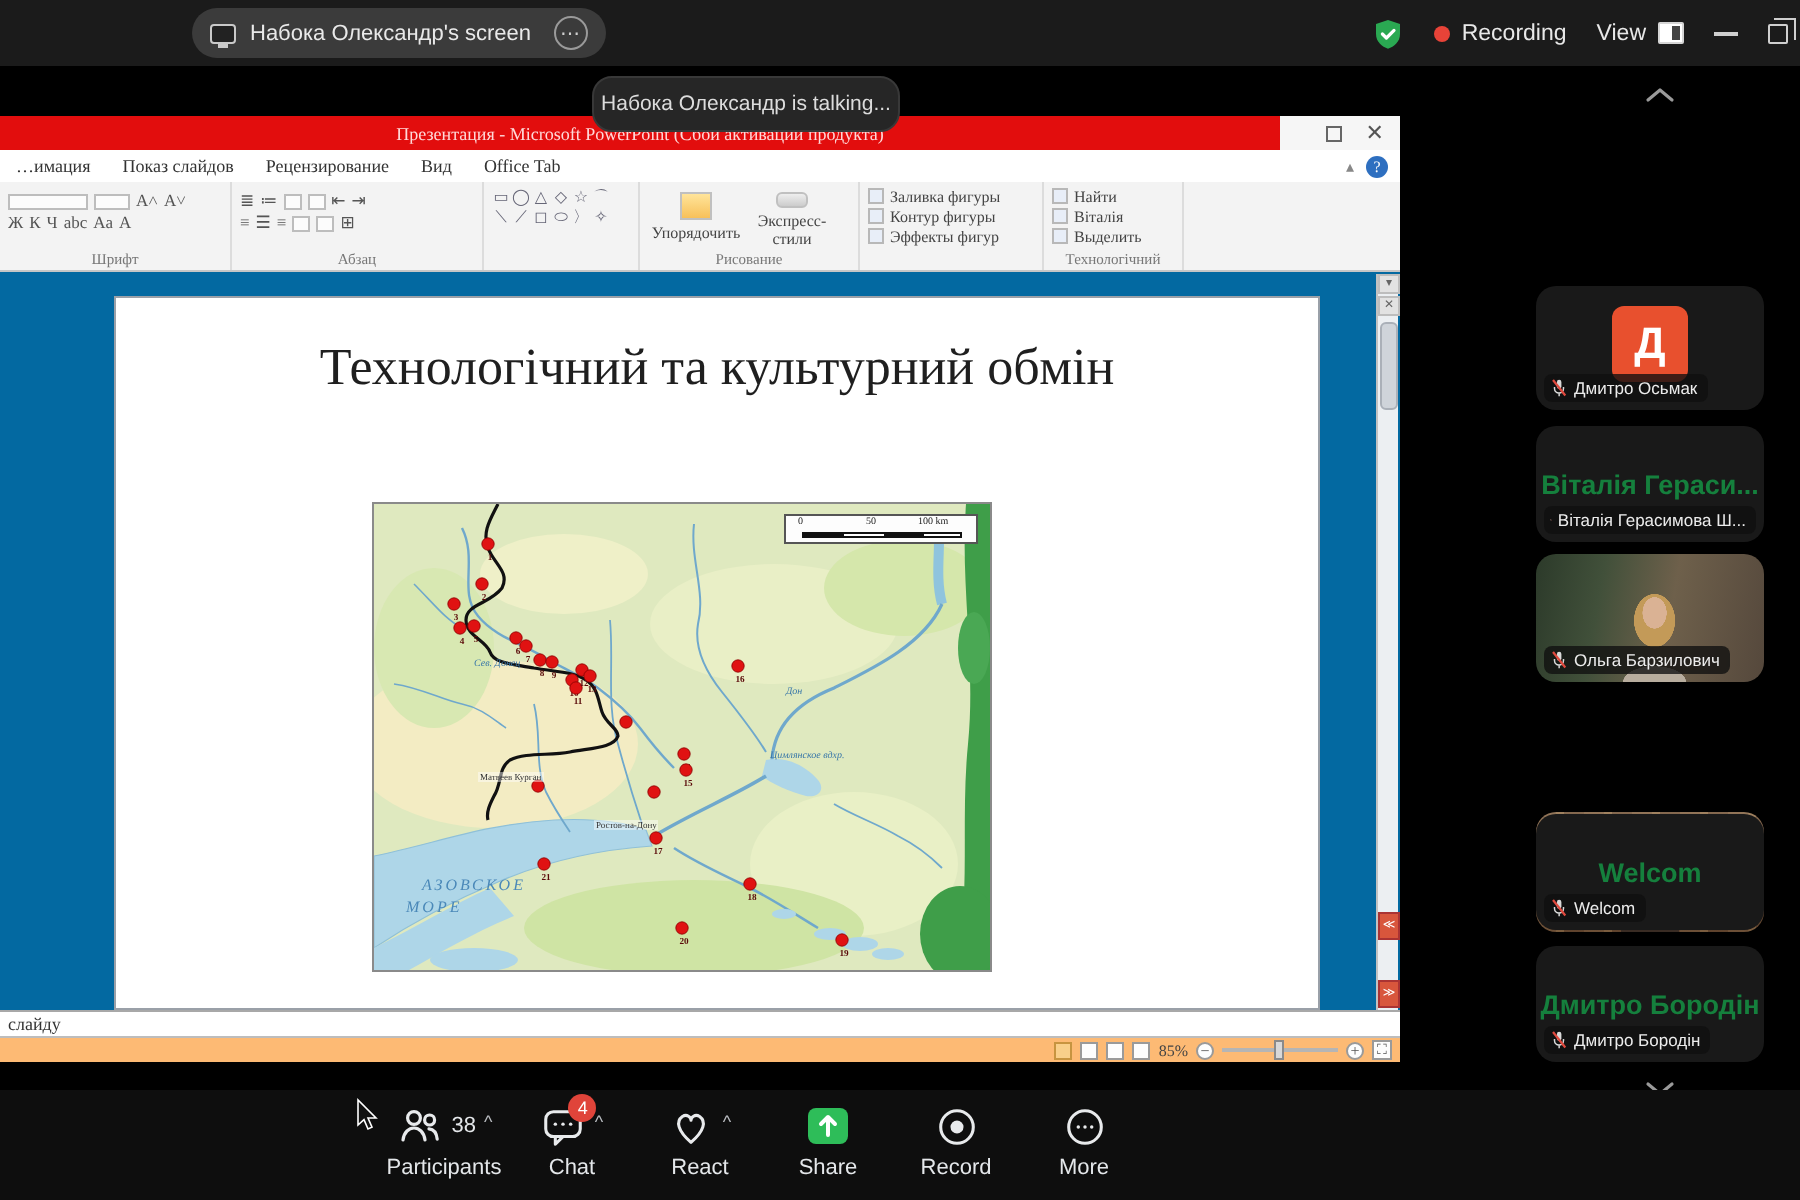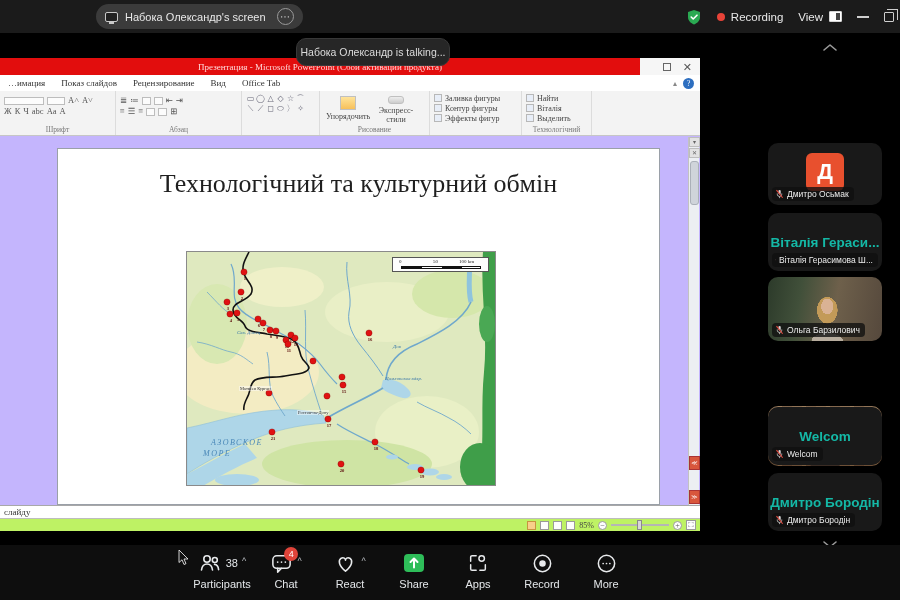--- a/index.html
+++ b/index.html
@@ -50,21 +50,21 @@
   .rtextcol { display:flex; flex-direction:column; justify-content:flex-start; gap:1px; padding-top:2px; }
   .rtextbtn { display:flex; align-items:center; gap:3px; font-size:8px; color:#444; white-space:nowrap; height:10px; }
   .rtextbtn .bullet { width:8px; height:8px; border:1px solid #b8b8b8; background:#e8eef8; flex:0 0 auto; }
   .bigbtn { display:flex; flex-direction:column; align-items:center; justify-content:flex-start; font-size:8px; color:#444; width:48px; padding-top:2px; text-align:center; line-height:9px; }
   .bigbtn .bicon { width:16px; height:14px; border:1px solid #c0c0c0; background:linear-gradient(#ffe49a,#f7c05a); margin-bottom:2px; }
   .bigbtn.gray .bicon { background:linear-gradient(#eee,#ccc); border-radius:3px; }
   .shapesgrid { display:flex; flex-wrap:wrap; width:66px; gap:1px; font-size:8px; color:#667; line-height:9px; }
   .shapesgrid span { width:9px; text-align:center; }
 
   
-  .editarea { position:absolute; left:0; top:78px; width:700px; height:369px; background:#c4b5fd; }
+  .editarea { position:absolute; left:0; top:78px; width:700px; height:369px; background:#0369a1; }
   .slide { position:absolute; left:57px; top:12px; width:603px; height:357px; background:#fff; border:1px solid #9aa0a8; }
   .slide-title { position:absolute; left:0; top:16px; width:100%; text-align:center; font-size:26px; color:#1f1f1f; line-height:37px; }
 
   
   .map { position:absolute; left:128px; top:102px; width:310px; height:235px; border:1px solid #8a8a8a; overflow:hidden; background:#dfe9bf; }
   .map svg { position:absolute; left:0; top:0; }
   .maplabel { position:absolute; white-space:nowrap; z-index:5; }
   .maplabel.sea { font-size:8px; font-style:italic; color:#4a88b8; letter-spacing:1.5px; }
   .maplabel.river { font-size:5px; font-style:italic; color:#3a78a8; }
   .maplabel.city { font-size:4.5px; color:#333; background:rgba(255,255,255,.45); padding:0 1px; }
@@ -73,21 +73,21 @@
   .scalebar .tick { position:absolute; top:1px; font-size:5px; color:#222; }
 
   
   .vscroll { position:absolute; left:688px; top:79px; width:11px; height:368px; background:#eceff2; border-left:1px solid #c2c2c2; }
   .vs-btn { position:absolute; left:0; width:11px; height:10px; background:#e2e2e2; border:1px solid #bdbdbd; font-size:6px; color:#666; text-align:center; line-height:9px; }
   .vs-thumb { position:absolute; left:1px; top:24px; width:9px; height:44px; background:#cfd4da; border:1px solid #aab0b8; border-radius:3px; }
   .vs-red { position:absolute; left:0; width:11px; height:14px; background:#d8563c; border:1px solid #a33; color:#fff; font-size:6px; text-align:center; line-height:13px; }
 
   
   .notes { position:absolute; left:0; top:447px; width:700px; height:13px; background:#fff; border-top:1px solid #a8a8a8; font-size:9px; color:#333; display:flex; align-items:center; padding-left:4px; }
-  .statusbar { position:absolute; left:0; top:460px; width:700px; height:13px; background:#bef264; border-top:1px solid #bdbdbd; display:flex; align-items:center; justify-content:flex-end; gap:4px; padding-right:4px; font-size:8px; color:#444; }
+  .statusbar { position:absolute; left:0; top:460px; width:700px; height:13px; background:#fdba74; border-top:1px solid #bdbdbd; display:flex; align-items:center; justify-content:flex-end; gap:4px; padding-right:4px; font-size:8px; color:#444; }
   .view-ico { width:9px; height:9px; border:1px solid #9a9a9a; background:#fdfdfd; }
   .view-ico.active { background:#f8cf8a; border-color:#c79440; }
   .zoom-minus,.zoom-plus { width:9px; height:9px; border:1px solid #9a9a9a; border-radius:50%; font-size:8px; line-height:7px; text-align:center; color:#555; background:#fdfdfd; }
   .zoom-track { width:58px; height:2px; background:#b5b5b5; position:relative; }
   .zoom-thumb { position:absolute; left:26px; top:-4px; width:5px; height:10px; background:#d8d8d8; border:1px solid #8a8a8a; }
   .fit-ico { width:10px; height:10px; border:1px solid #9a9a9a; background:#fdfdfd; font-size:7px; line-height:9px; text-align:center; color:#555; }
 
   
   .cursor { position:absolute; left:178px; top:413px; z-index:30; }
 
@@ -99,21 +99,21 @@
   .tb-label { font-size:11px; color:#e4e7ea; }
   .tb-count { font-size:11px; color:#e4e7ea; }
   .tb-chev { font-size:9px; color:#b9bcc0; transform:translateY(-2px); }
   .tb-badge { position:absolute; top:-4px; left:14px; min-width:14px; height:14px; border-radius:7px; background:#e0443a; color:#fff; font-size:9px; display:flex; align-items:center; justify-content:center; padding:0 3px; }
 
   
   .sidebar { position:absolute; left:760px; top:33px; width:140px; height:512px; }
   .chev-up,.chev-down { position:absolute; left:55px; width:30px; height:12px; display:flex; align-items:center; justify-content:center; }
   .chev-up { top:8px; } .chev-down { top:505px; }
   .tile { position:absolute; left:8px; width:114px; background:#191919; border-radius:10px; overflow:hidden; }
-  .big-name { width:100%; height:100%; display:flex; align-items:center; justify-content:center; font-size:13.5px; font-weight:bold; color:#14b8a6; white-space:nowrap; }
+  .big-name { width:100%; height:100%; display:flex; align-items:center; justify-content:center; font-size:13.5px; font-weight:bold; color:#15803d; white-space:nowrap; }
   .avatar-letter { position:absolute; left:50%; top:46%; transform:translate(-50%,-50%); width:38px; height:38px; border-radius:6px; display:flex; align-items:center; justify-content:center; font-size:22px; font-weight:bold; color:#fff; }
   .name-label { position:absolute; left:4px; bottom:4px; max-width:106px; background:rgba(15,15,15,.78); border-radius:4px; padding:2px 5px 2px 3px; display:flex; align-items:center; gap:3px; font-size:8.5px; color:#ececec; white-space:nowrap; overflow:hidden; }
 
   .photo { background:#555; position:relative; }
   .photo:before { content:""; position:absolute; inset:0; }
   .photo.veronika { background:
       radial-gradient(circle 5px at 16% 22%,#d49ab8 97%,transparent),
       radial-gradient(circle 4px at 30% 55%,#c888a8 97%,transparent),
       radial-gradient(circle 4px at 10% 64%,#d8a8c0 97%,transparent),
       radial-gradient(circle 3px at 38% 18%,#e0b0c8 97%,transparent),
@@ -551,31 +551,20 @@
         <div class="tb-iconrow">
           <svg width="24" height="24" viewBox="0 0 24 24">
             <rect x="2" y="3" width="20" height="18" rx="4" fill="#2ebd59"></rect>
             <path d="M12 16.5 V8 M8.5 11 L12 7.5 L15.5 11" stroke="#fff" stroke-width="2" fill="none" stroke-linecap="round" stroke-linejoin="round"></path>
           </svg>
         </div>
         <div class="tb-label">Share</div>
       </div>
       <div class="tb-btn">
         <div class="tb-iconrow">
-          <svg class="lineicon" width="22" height="22" viewBox="0 0 24 24">
-            <path d="M10 4 H5.5 A1.5 1.5 0 0 0 4 5.5 V10"></path>
-            <circle cx="16" cy="7" r="3"></circle>
-            <path d="M4 14 V18.5 A1.5 1.5 0 0 0 5.5 20 H10"></path>
-            <path d="M14 20 H18.5 A1.5 1.5 0 0 0 20 18.5 V14"></path>
-          </svg>
-        </div>
-        <div class="tb-label">Apps</div>
-      </div>
-      <div class="tb-btn">
-        <div class="tb-iconrow">
           <svg class="lineicon" width="23" height="23" viewBox="0 0 24 24">
             <circle cx="12" cy="12" r="8.5"></circle>
             <circle cx="12" cy="12" r="3.4" fill="#e8eaec" stroke="none"></circle>
           </svg>
         </div>
         <div class="tb-label">Record</div>
       </div>
       <div class="tb-btn">
         <div class="tb-iconrow">
           <svg class="lineicon" width="23" height="23" viewBox="0 0 24 24">

